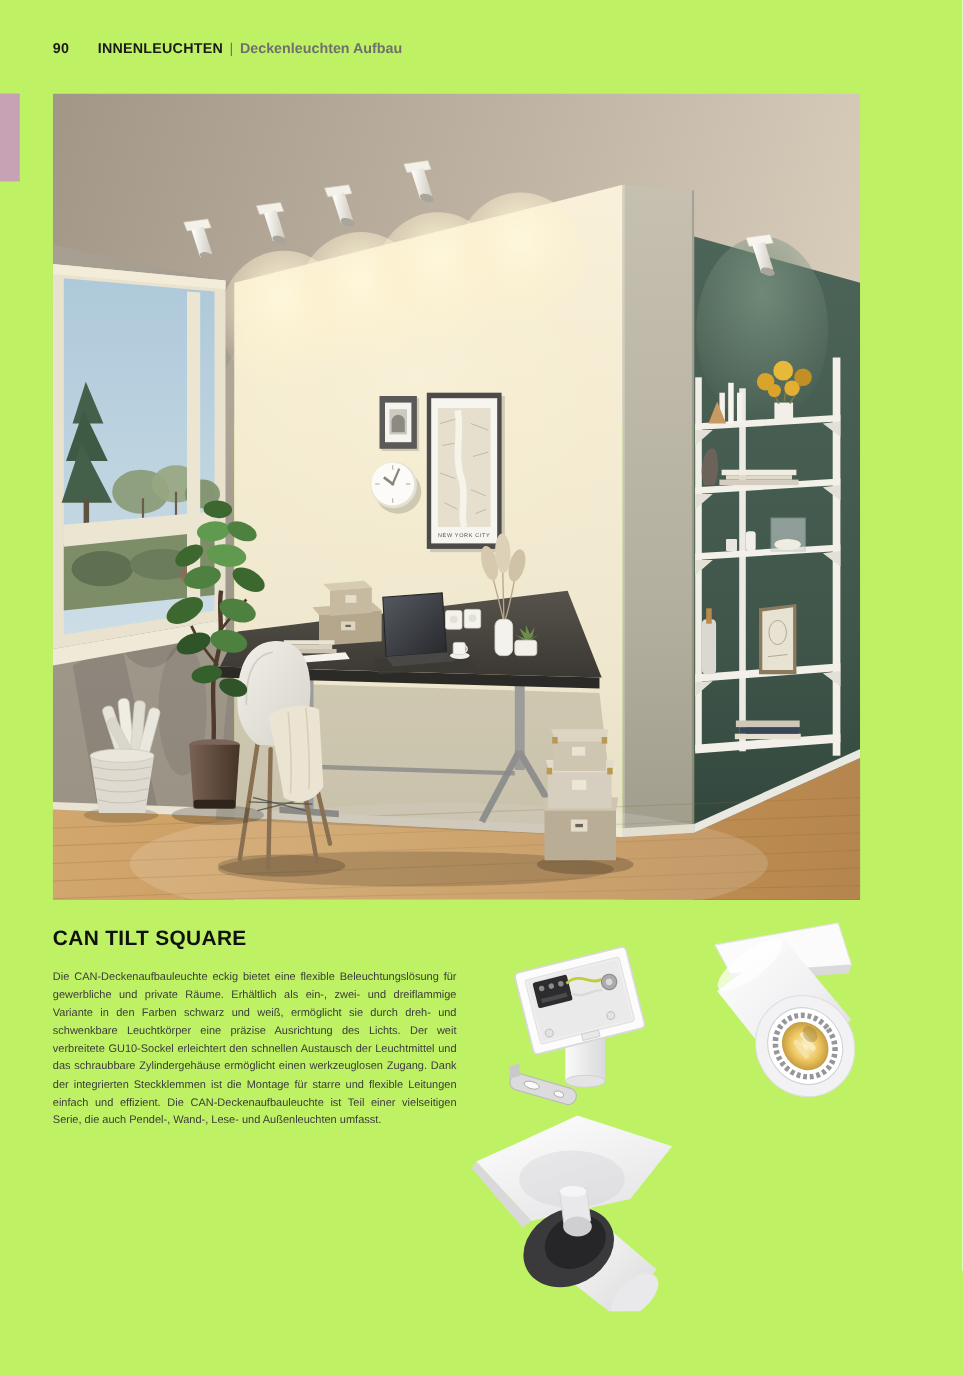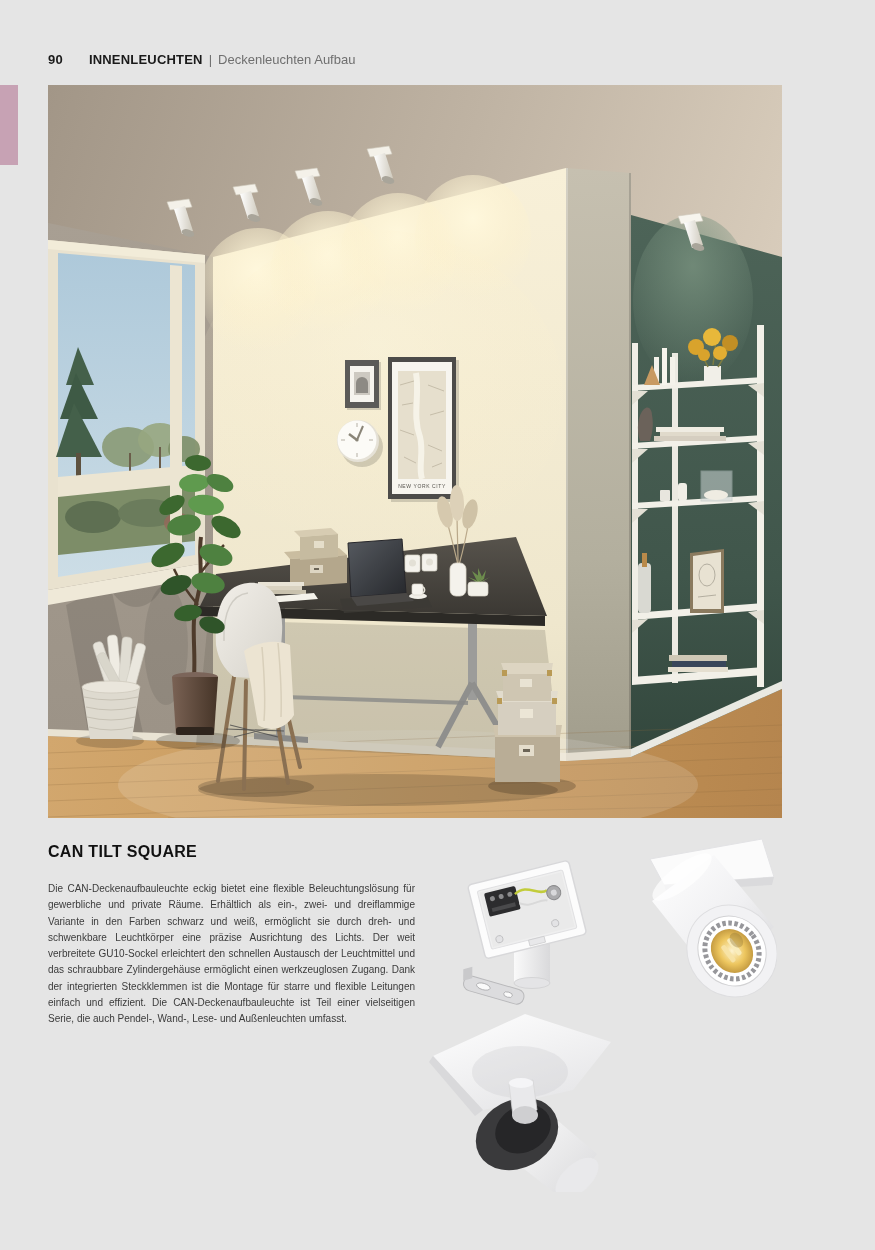--- a/index.html
+++ b/index.html
@@ -1,26 +1,26 @@
 <!DOCTYPE html>
 <html style="--accent-tab: #c7a2b4; --teal-wall: #42594f; --cream-wall: #f2ead2; --ceiling: #b3a798; --floor-wood: #c3925c; --subsection-text: #6f6f6f; --body-text: #3b3b3b;"><head>
 <meta charset="utf-8">
 <style>
   html,body{margin:0;padding:0;background:#ffffff;}
   body{width:875px;height:1250px;position:relative;font-family:"Liberation Sans",sans-serif;color:#1a1a1a;overflow:hidden;}
-  .page{position:absolute;inset:0;background:#e5e5e5;}
+  .page{position:absolute;inset:0;background:#bef264;}
   .page-header{position:absolute;left:48px;top:36px;font-size:13px;display:flex;align-items:baseline;white-space:nowrap;}
   .page-num{font-weight:bold;letter-spacing:.2px;}
   .section{font-weight:bold;margin-left:26px;letter-spacing:.2px;}
   .sep{margin:0 6px;color:var(--subsection-text,#6f6f6f);font-weight:normal;}
-  .subsection{color:var(--subsection-text,#6f6f6f);font-weight:normal;margin-top:16px;}
+  .subsection{color:var(--subsection-text,#6f6f6f);font-weight:bold;}
   .side-tab{position:absolute;left:0;top:85px;width:18px;height:80px;background:var(--accent-tab,#c7a2b4);}
   .hero{position:absolute;left:48px;top:85px;width:734px;height:733px;margin:0;}
   .hero svg{display:block;width:100%;height:100%;}
-  .product-title{position:absolute;left:48px;top:843px;margin:0;font-size:16px;font-weight:bold;color:#111;letter-spacing:.3px;}
+  .product-title{position:absolute;left:48px;top:843px;margin:0;font-size:19px;font-weight:bold;color:#111;letter-spacing:.3px;}
   .product-desc{position:absolute;left:48px;top:881px;width:367px;margin:0;font-size:10px;line-height:16.3px;text-align:justify;color:var(--body-text,#3b3b3b);}
   .prod-img{position:absolute;}
   .prod-img svg{display:block;width:100%;height:100%;}
   .img1{left:450px;top:855px;width:160px;height:160px;}
   .img2{left:612px;top:833px;width:165px;height:192px;}
   .img3{left:425px;top:1012px;width:190px;height:180px;}
 </style>
 </head>
 <body>
 

